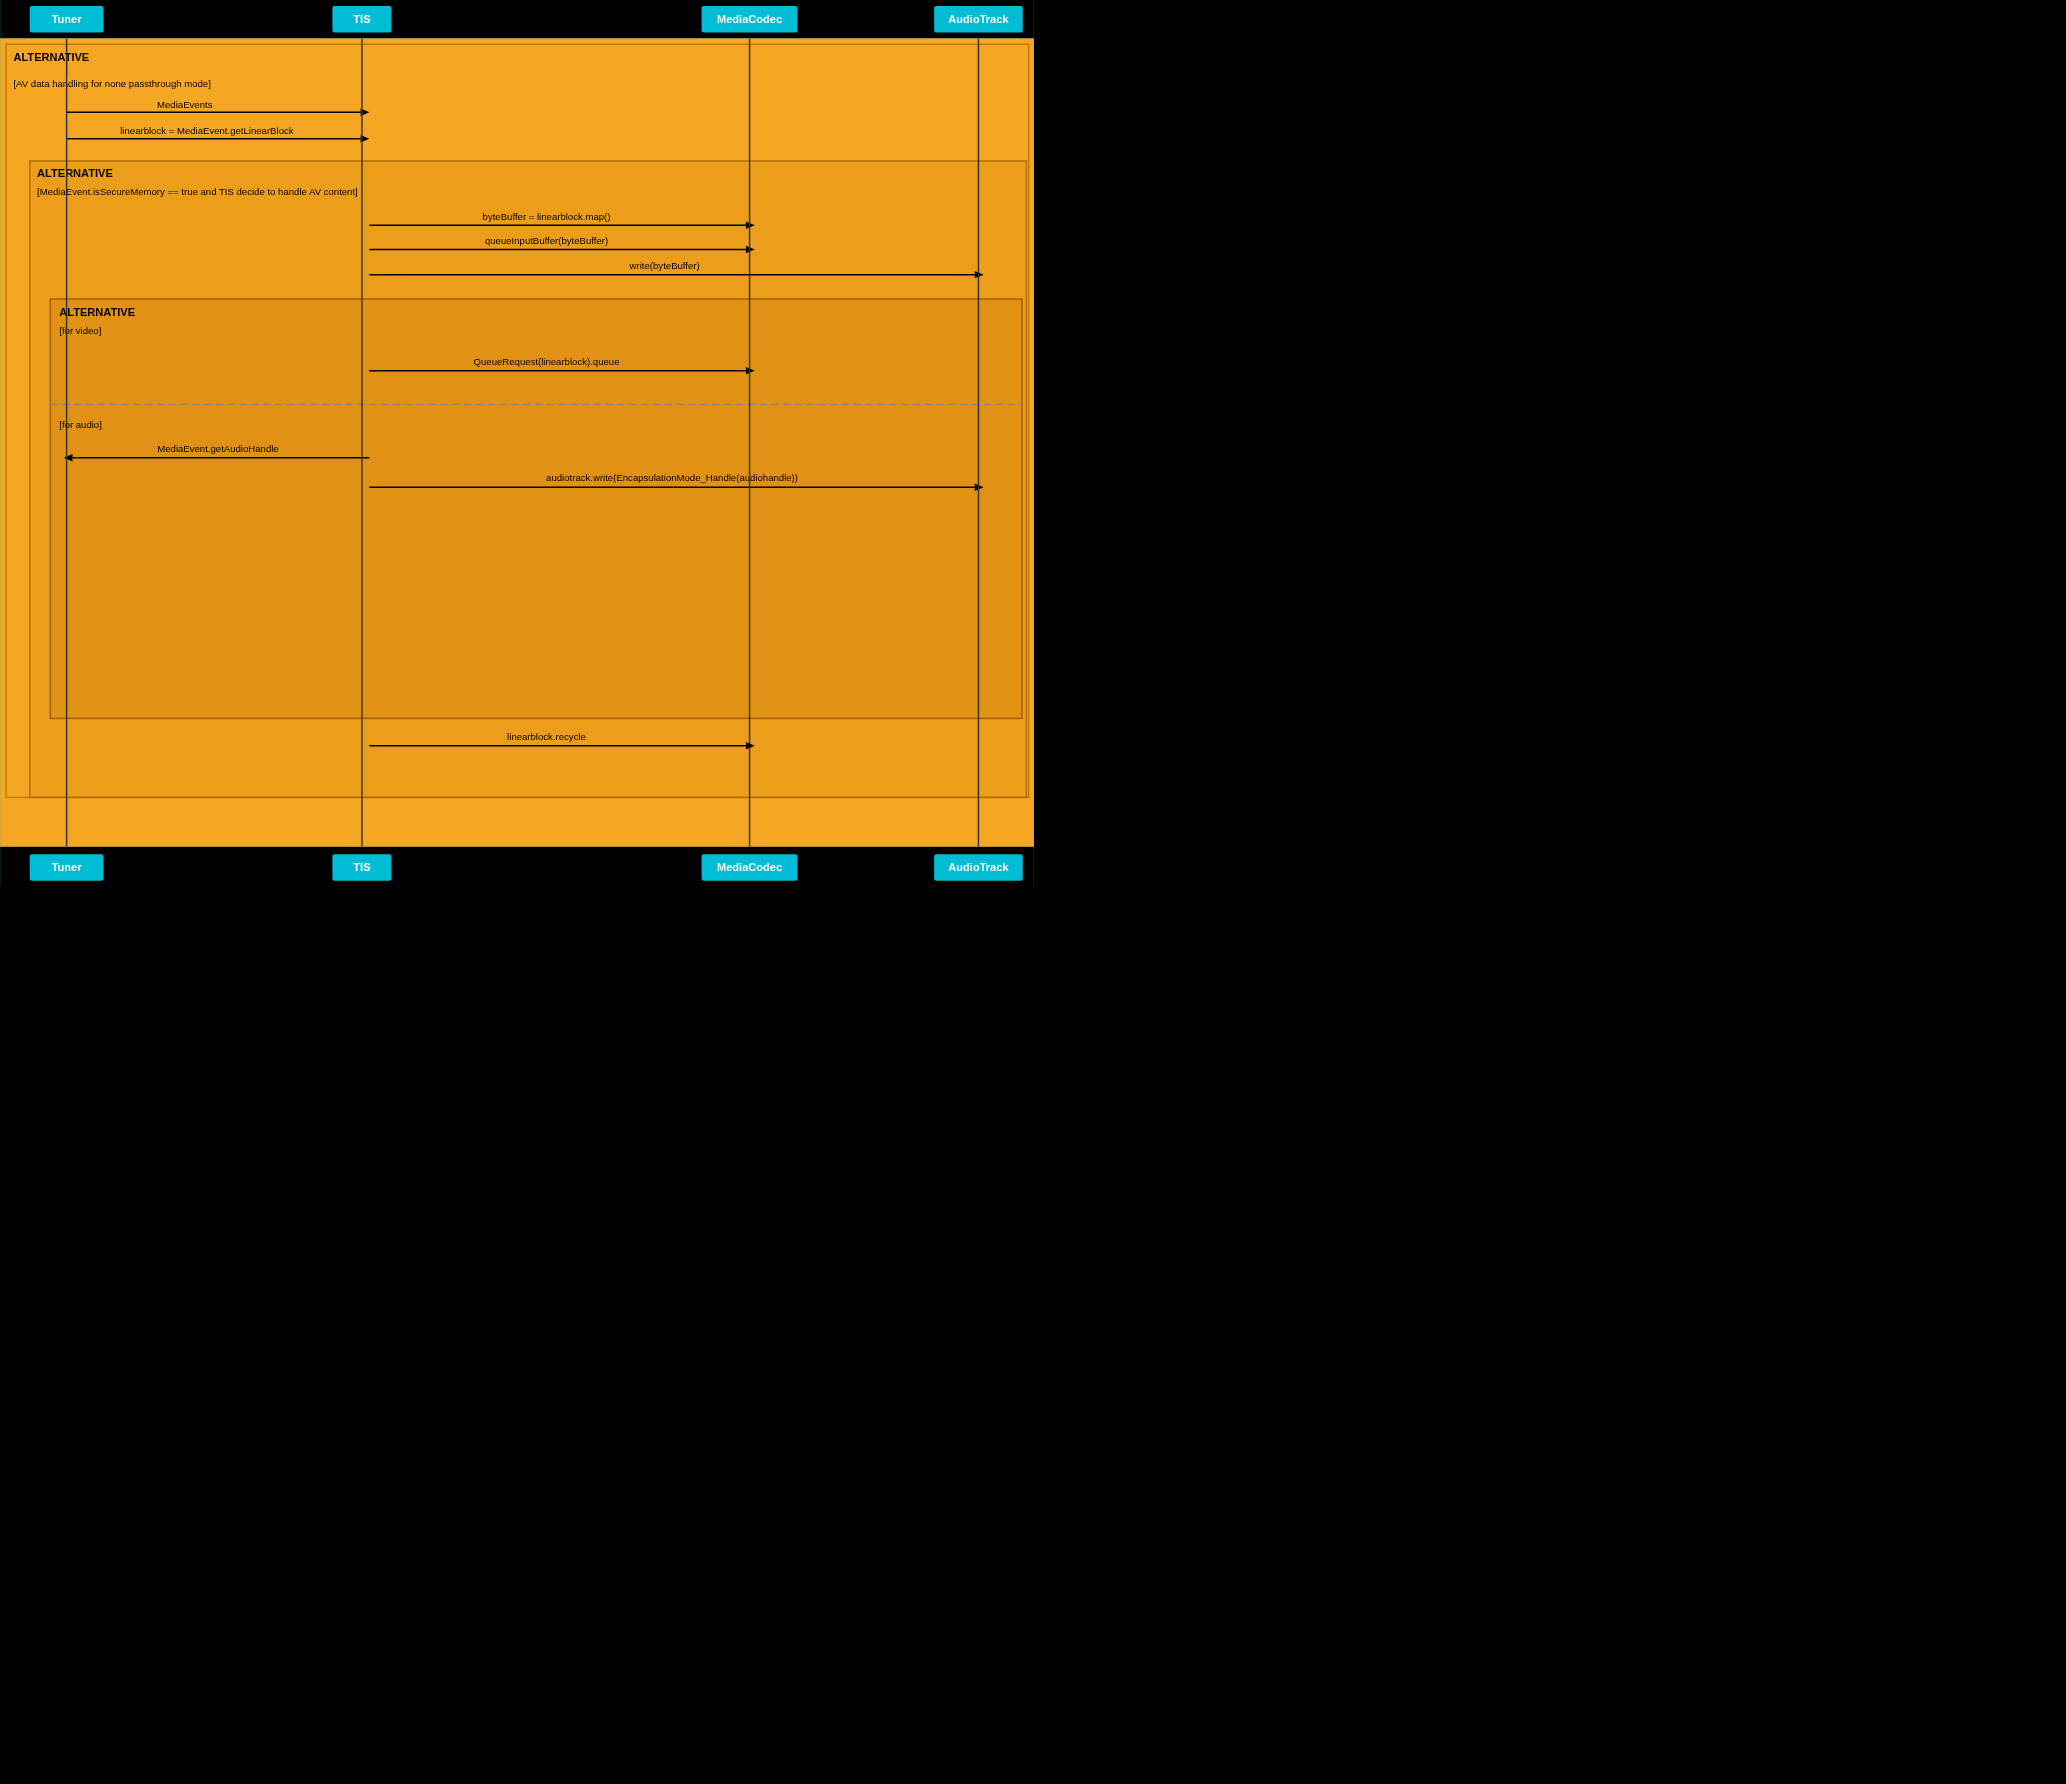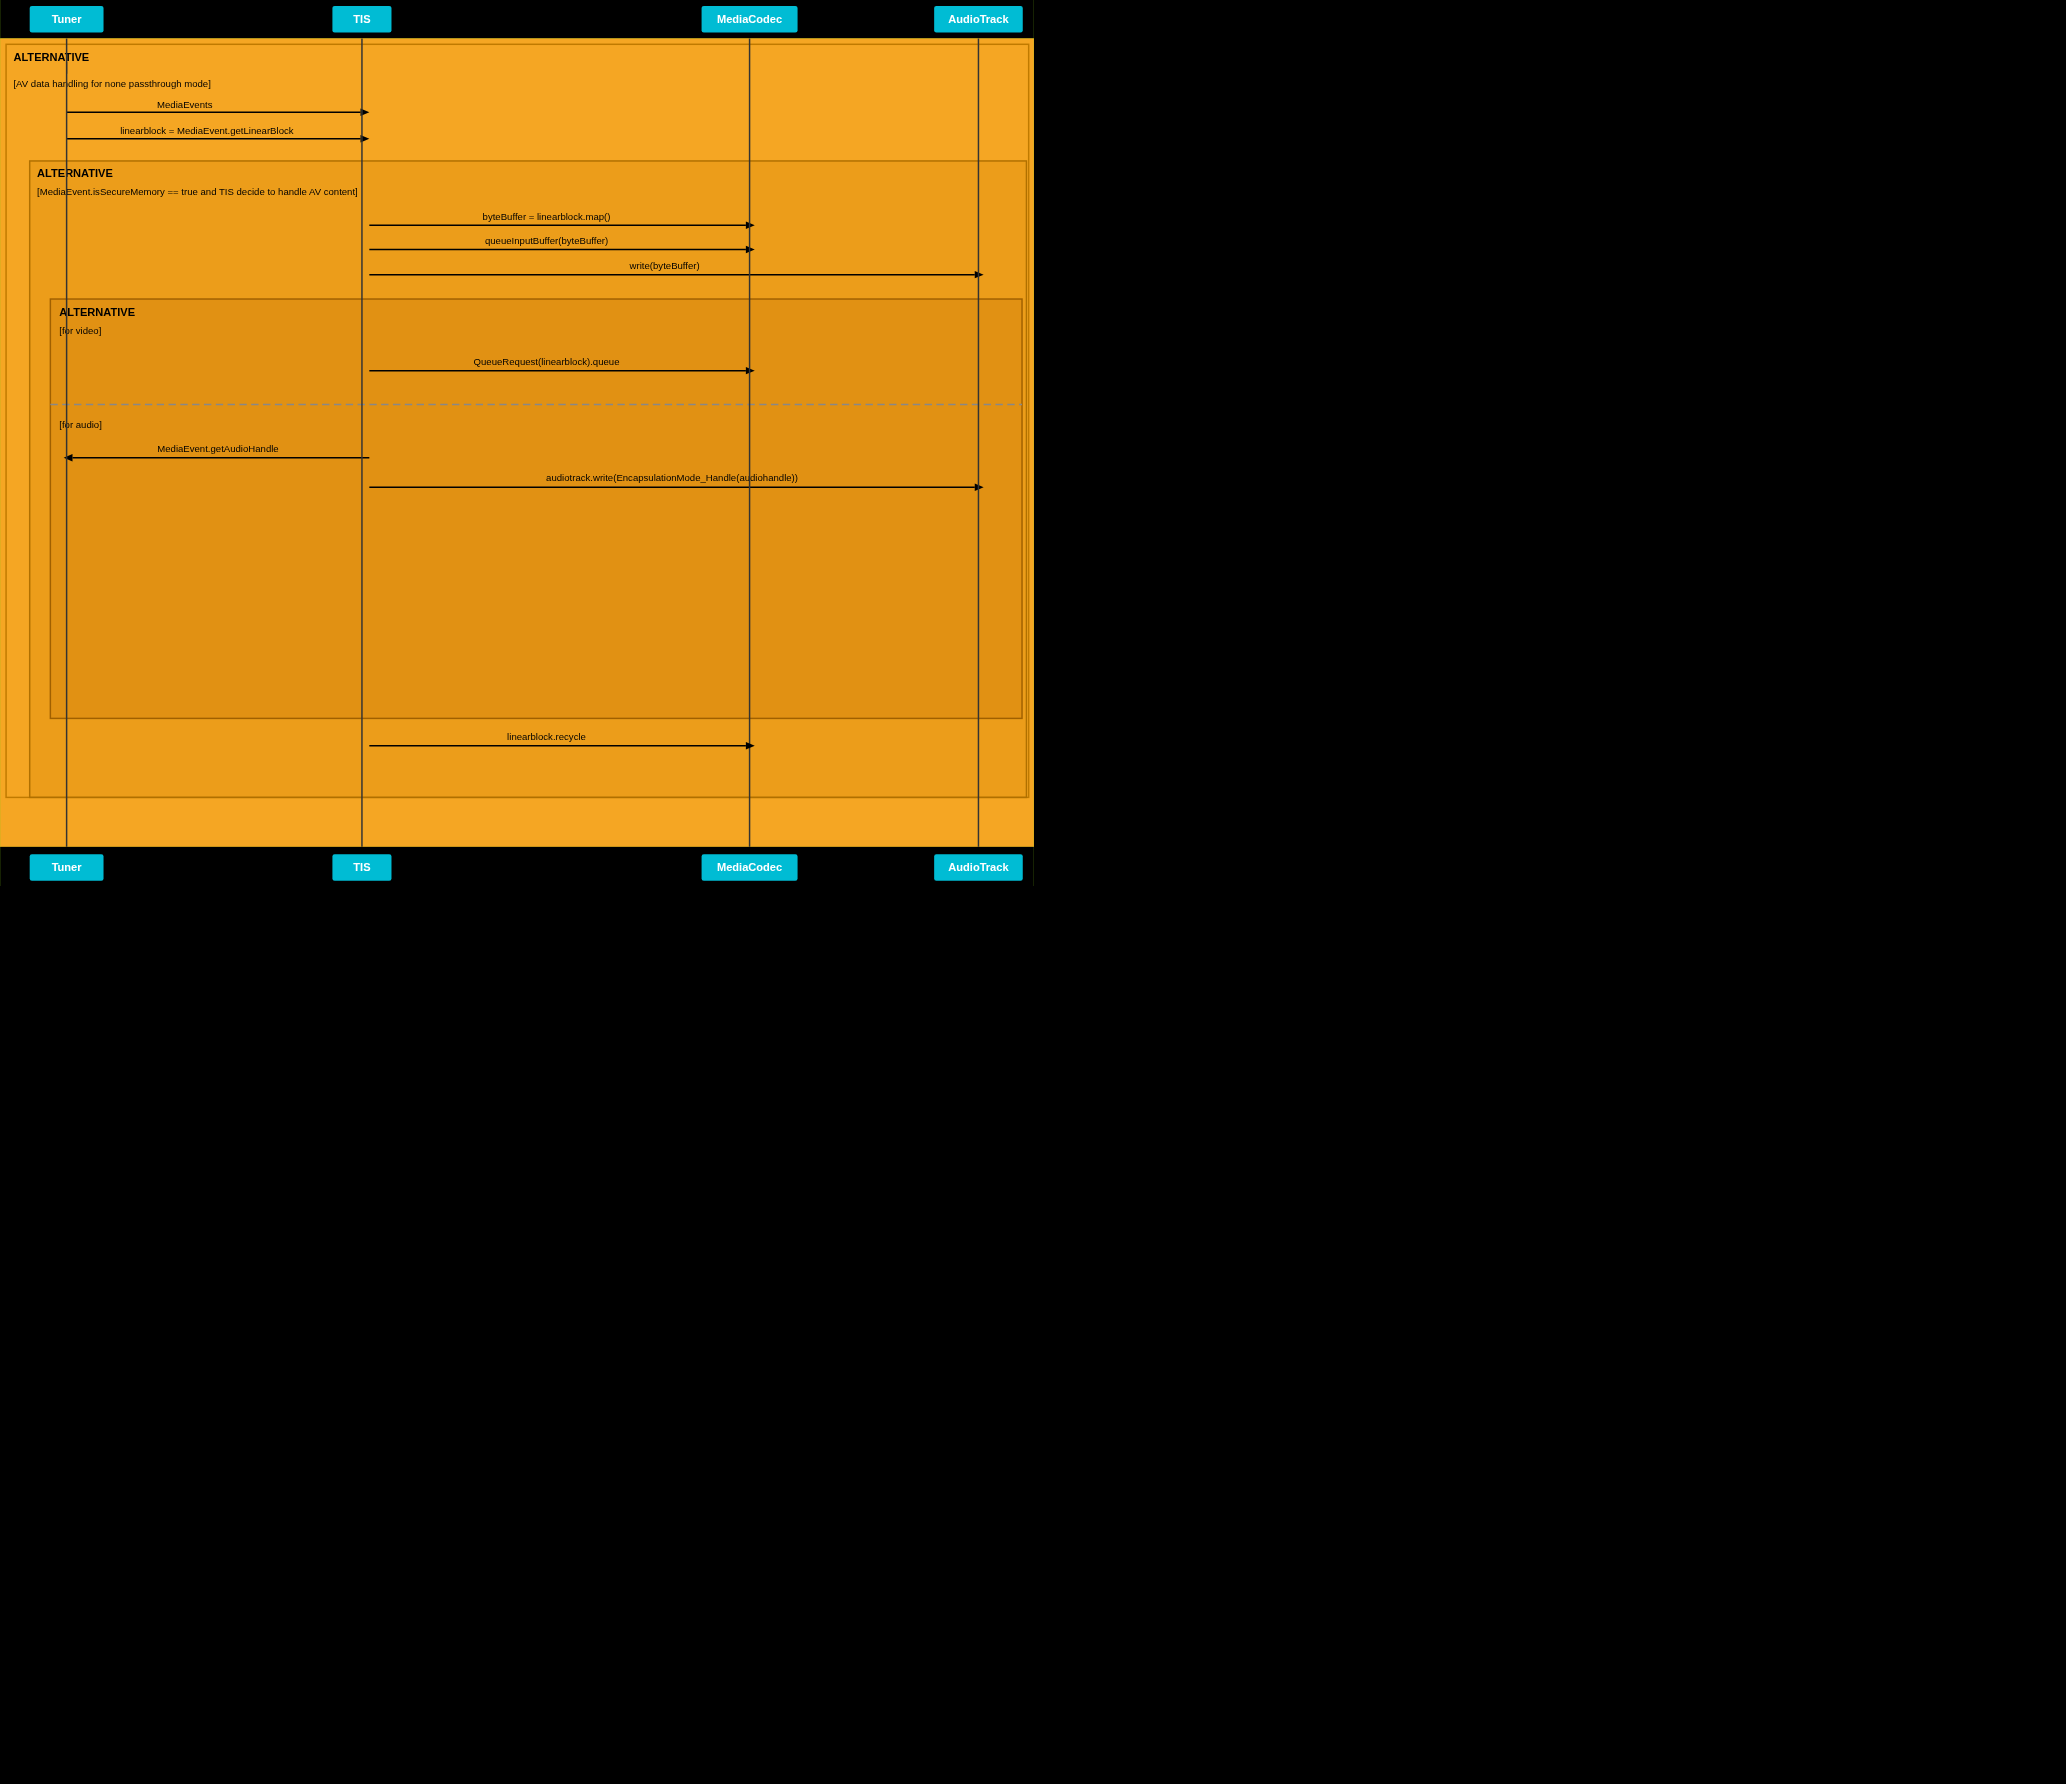--- a/index.html
+++ b/index.html
@@ -3,21 +3,21 @@
   <meta charset="utf-8">
   <style>
     * { box-sizing: border-box; margin: 0; padding: 0; }
     body {
       background: #000;
       font-family: 'Arial', sans-serif;
       width: 1034px;
       min-height: 886px;
     }
     .diagram-container {
-      background: #84cc16;
+      background: #14b8a6;
       width: 1034px;
       min-height: 886px;
       position: relative;
     }
   </style>
 </head>
 <body>
 
 <div class="diagram-container">
 

